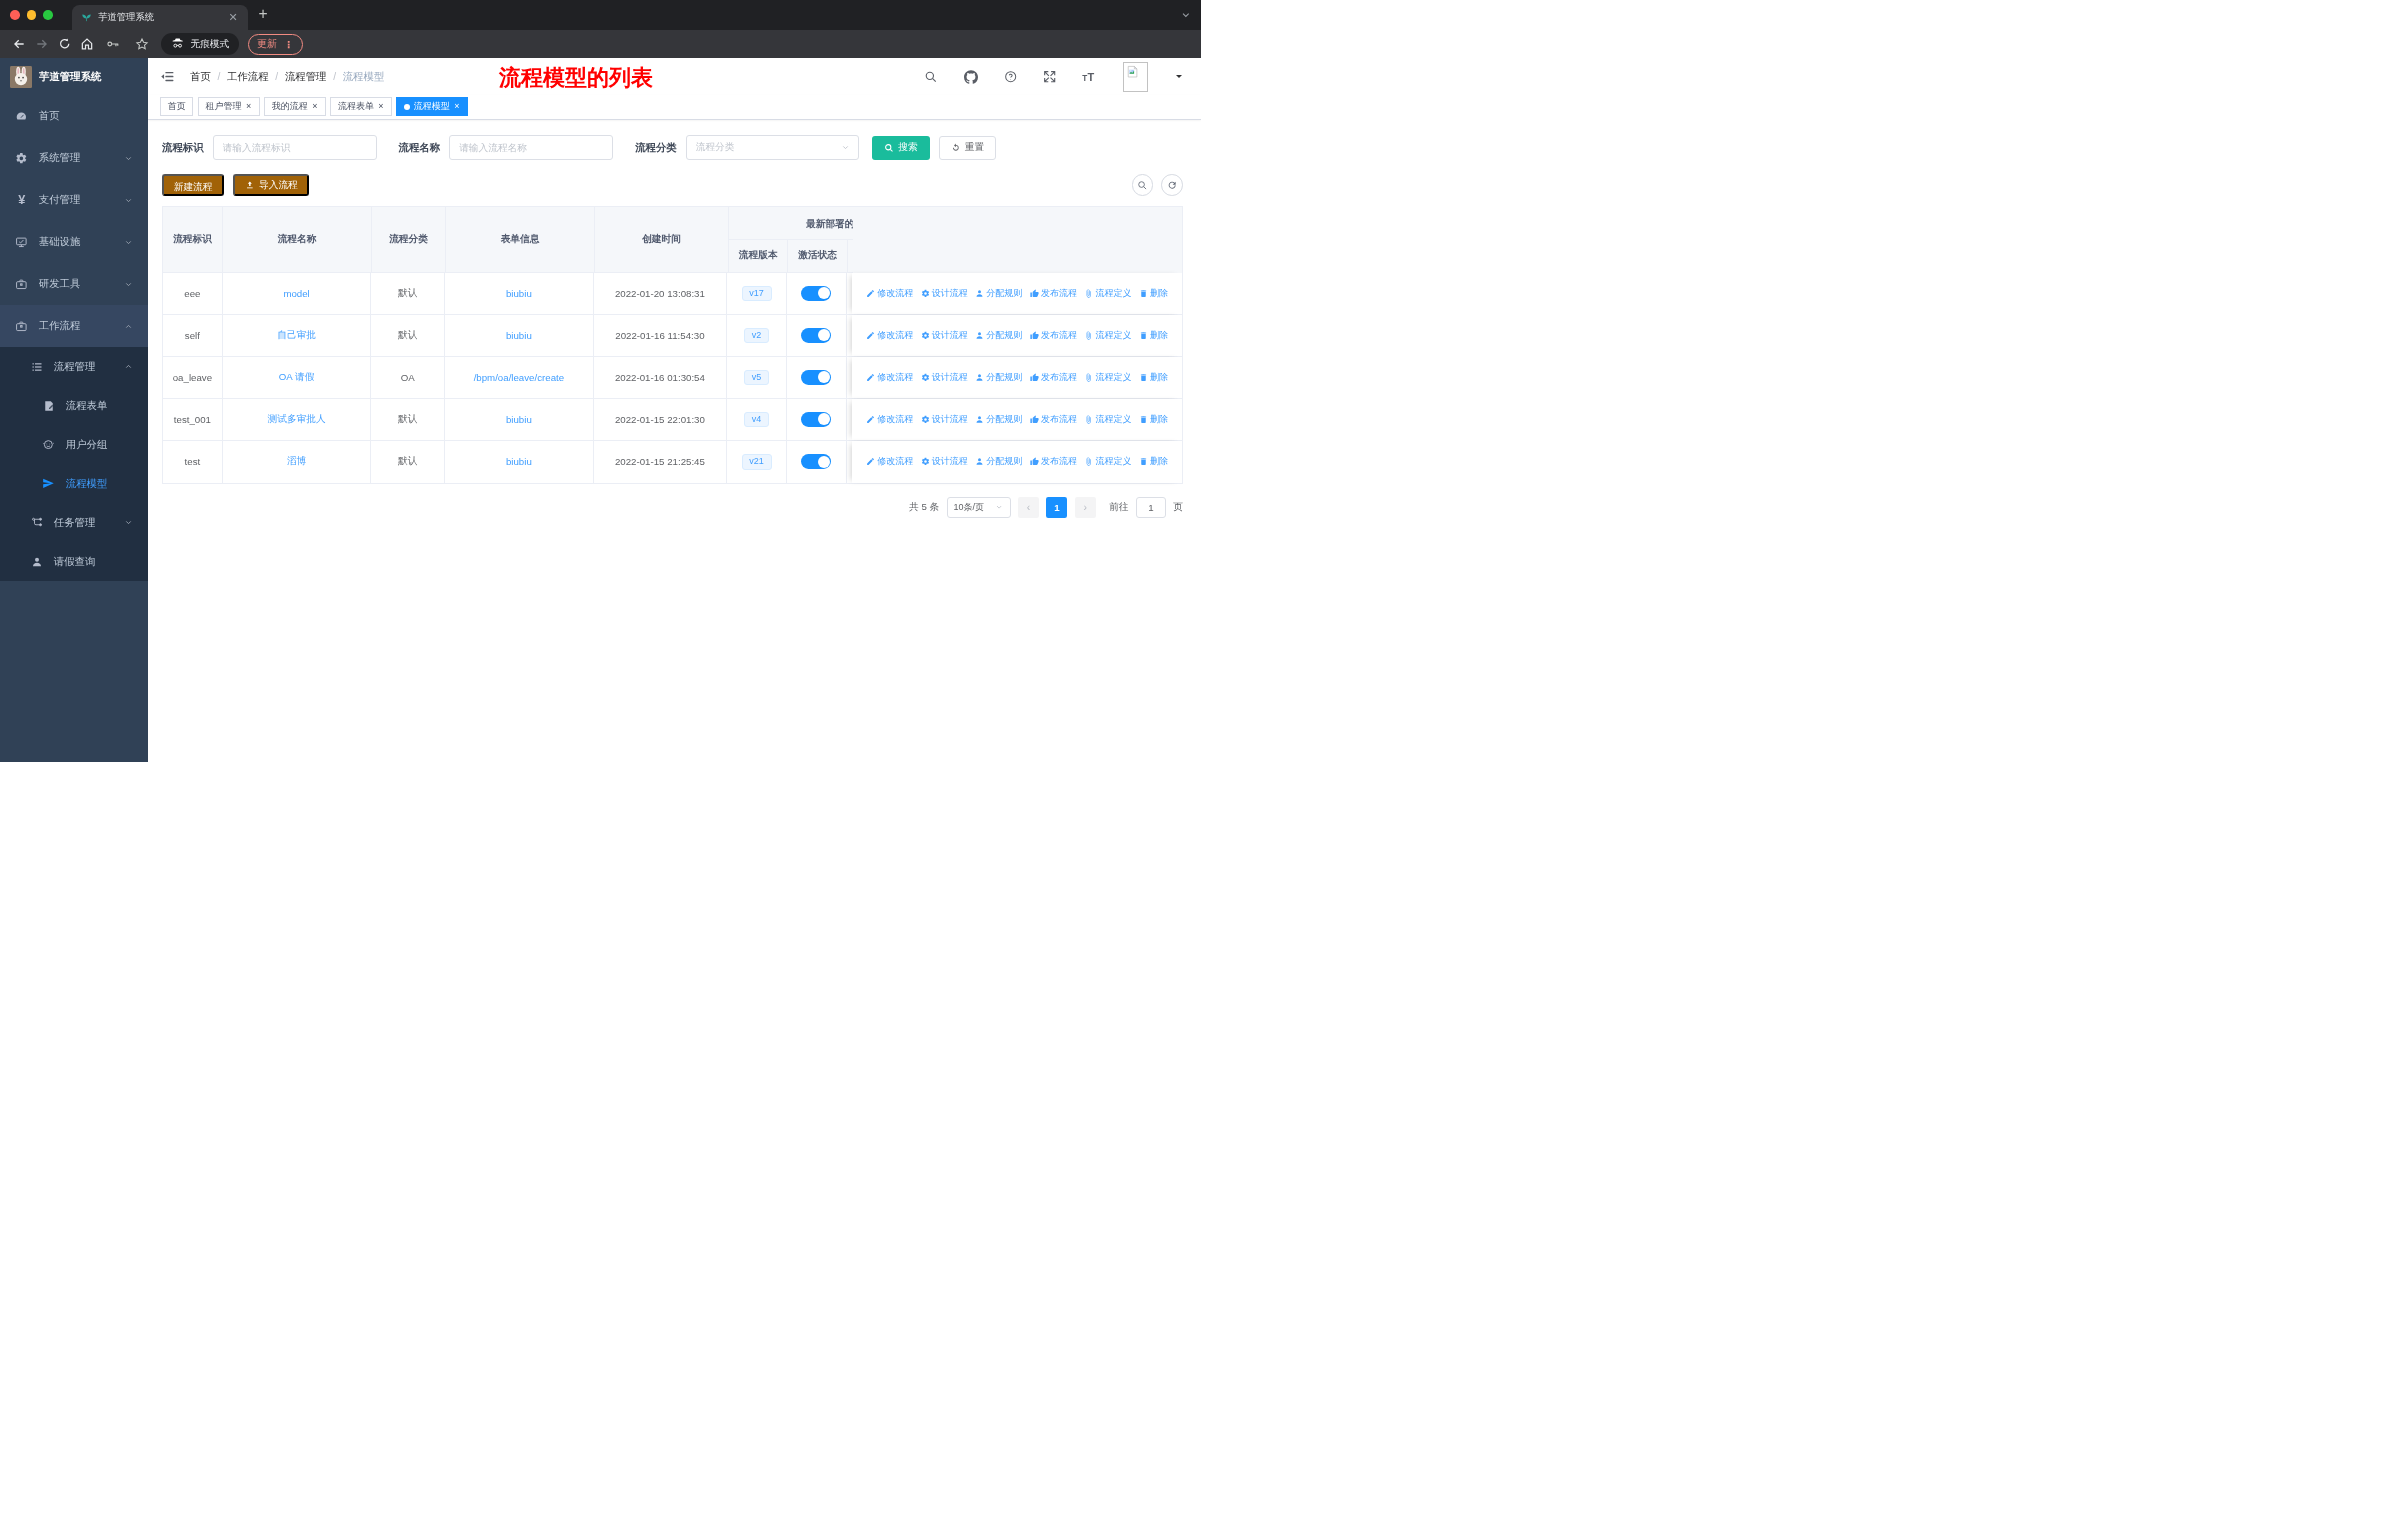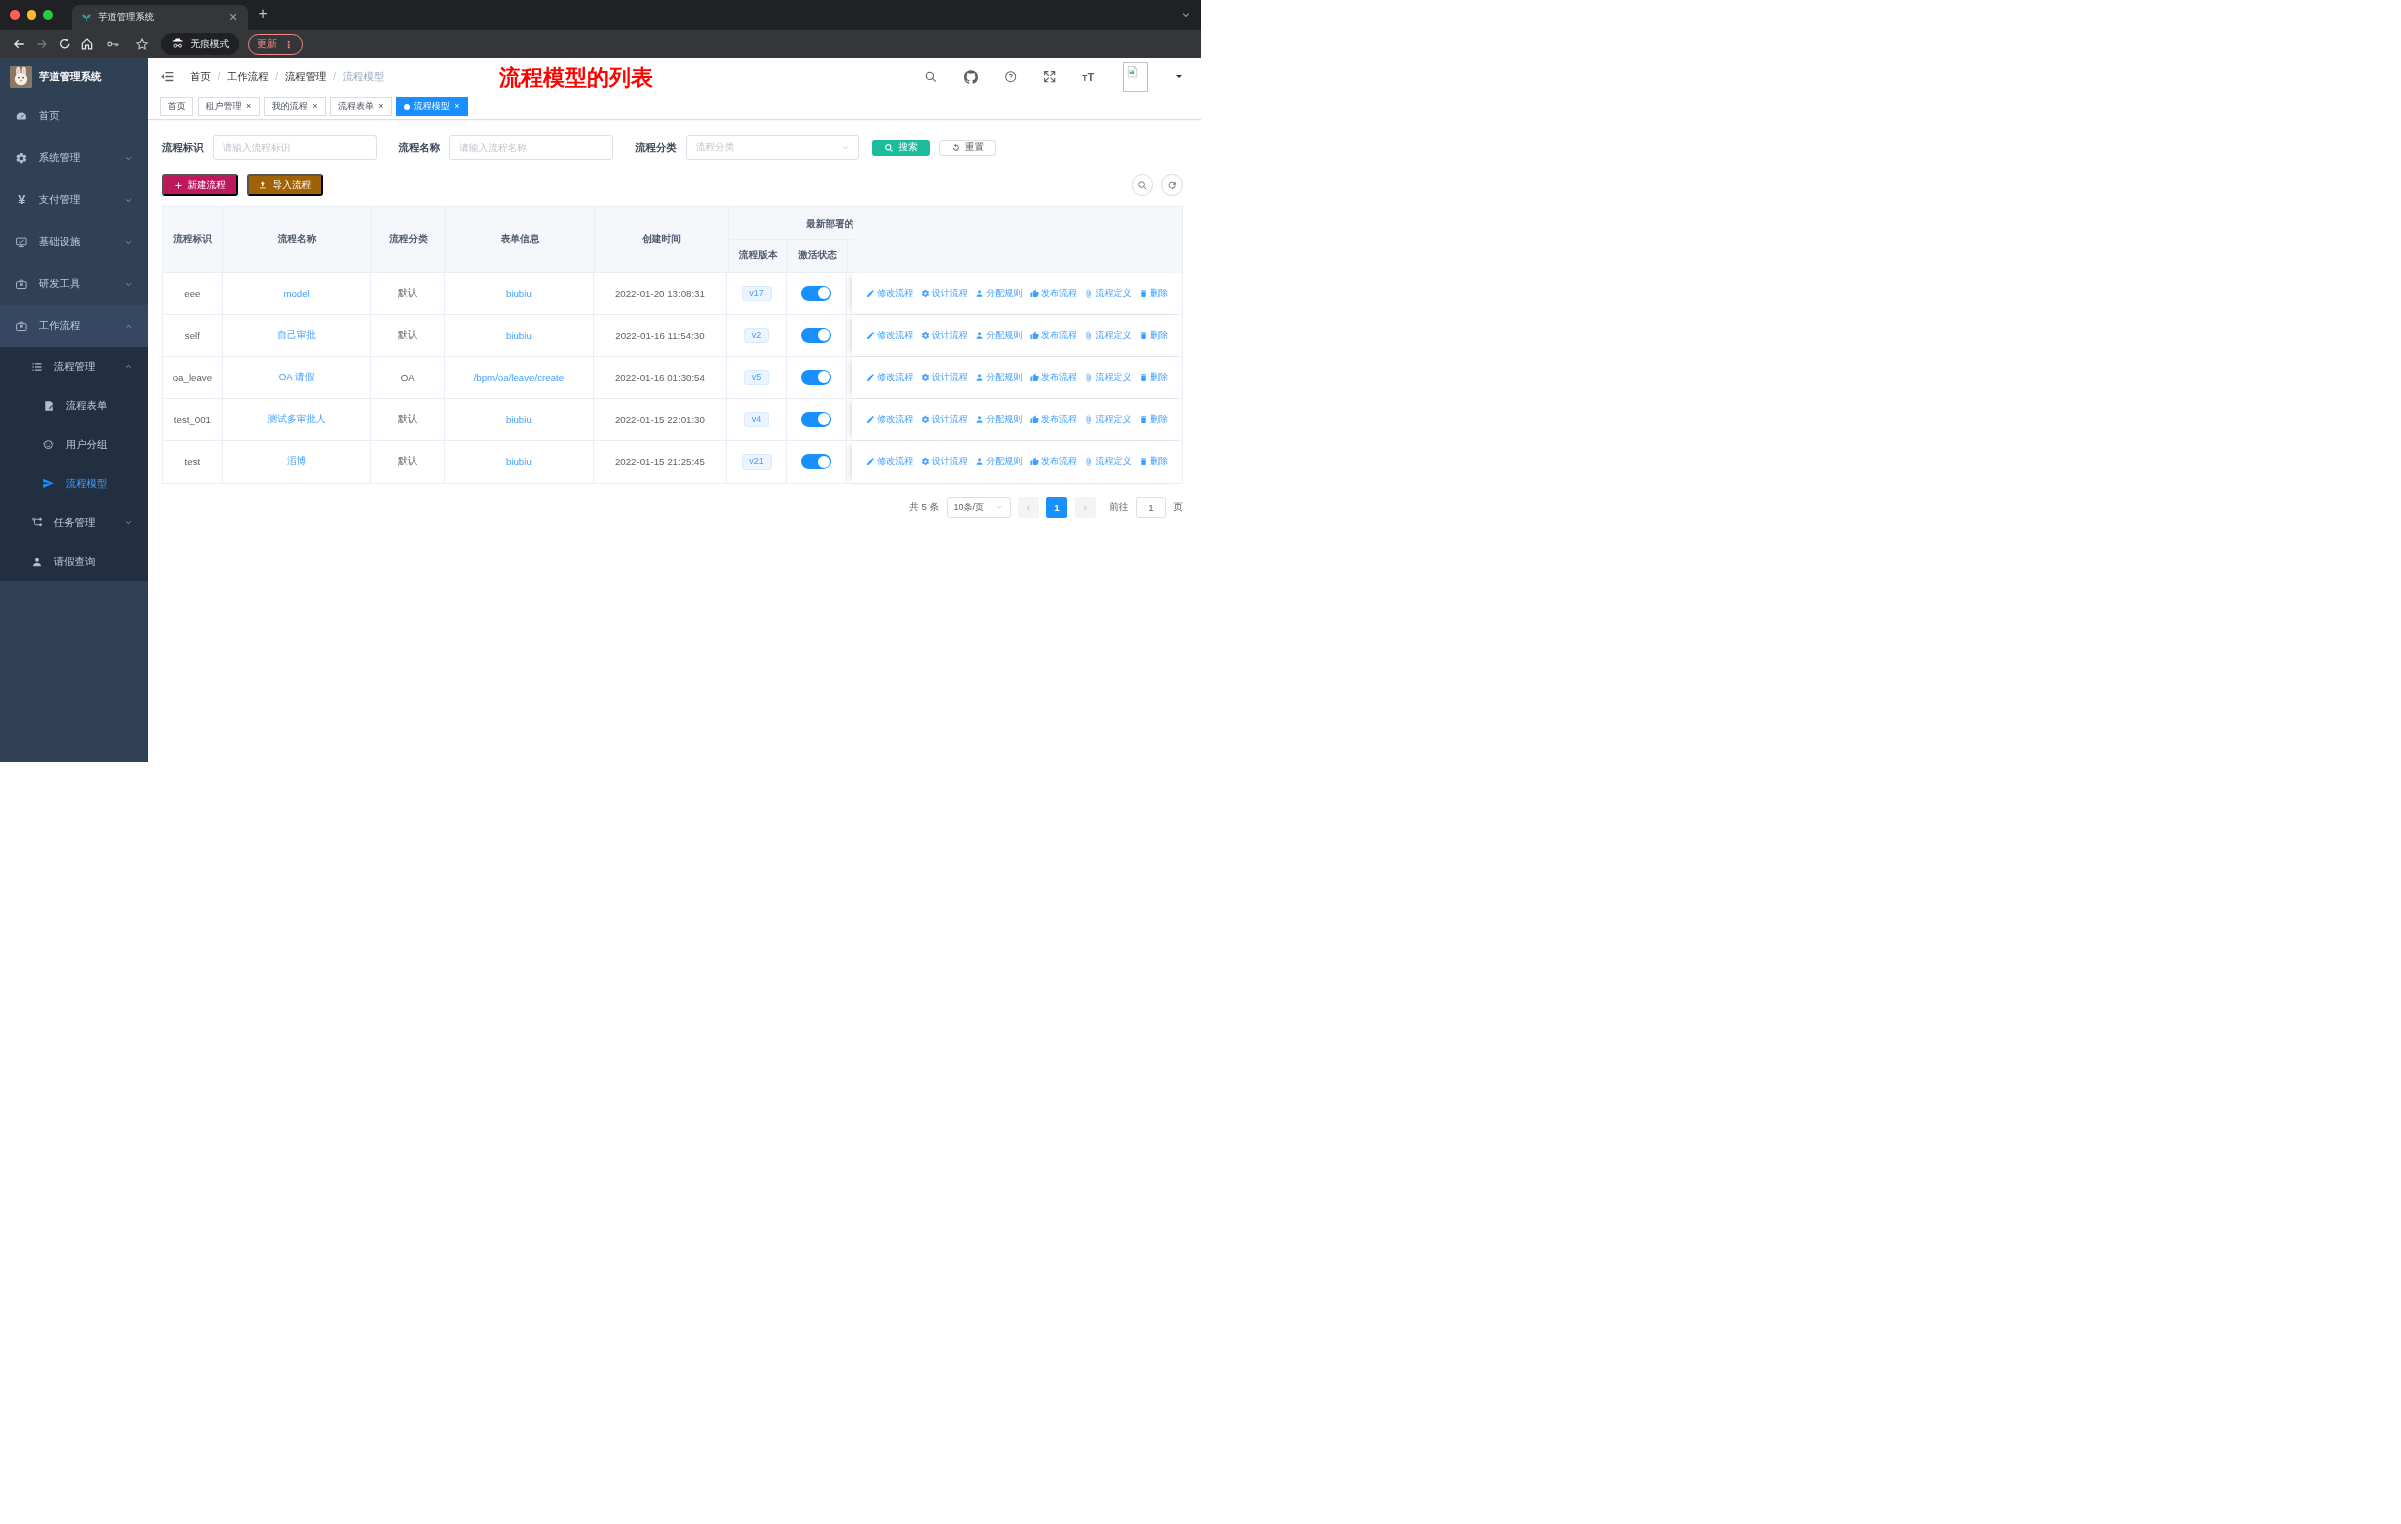--- a/index.html
+++ b/index.html
@@ -66,27 +66,27 @@
   .tag .tclose{font-size:9px;line-height:1;padding:0 0.7px;}
   .tag.active{background:#1890ff;color:#fff;border-color:#1890ff;}
   .tdot{width:6px;height:6px;border-radius:50%;background:#fff;display:inline-block;}
 
   .content{padding:0 14px;}
   .filter-row{margin-top:15.6px;display:flex;align-items:center;}
   .f-label{font-size:10.4px;font-weight:700;color:#3f4857;margin-right:9px;white-space:nowrap;}
   .f-input{width:164px;height:25px;border:0.7px solid #dcdfe6;border-radius:3px;padding:0 9px;font-size:9.7px;color:#606266;outline:none;margin-right:22px;font-family:inherit;}
   input::placeholder{color:#bfc4cc;}
   .f-select{width:173px;height:25px;border:0.7px solid #dcdfe6;border-radius:3px;padding:0 7.4px 0 9px;display:flex;align-items:center;justify-content:space-between;color:#bfc4cc;font-size:9.7px;cursor:pointer;margin-right:13.4px;}
-  .btn{height:16px;border-radius:3px;display:flex;align-items:center;gap:4.5px;padding:4px 11px;font-size:9.7px;cursor:pointer;border:0.7px solid transparent;white-space:nowrap;}
+  .btn{height:24px;border-radius:3px;display:flex;align-items:center;gap:4.5px;padding:4px 11px;font-size:9.7px;cursor:pointer;border:0.7px solid transparent;white-space:nowrap;}
   .btn-search{background:#1abc9c;color:#fff;}
   .btn-reset{background:#fff;color:#606266;border-color:#dcdfe6;margin-left:9px;}
 
   .action-row{margin-top:14px;display:flex;align-items:center;width:1021px;}
   .btn-sm{height:22px;border-radius:3px;display:flex;align-items:center;gap:4.5px;padding:0 9.7px;font-size:9.7px;color:#fff;cursor:pointer;}
-  .btn-create{background:#be185d;}
+  .btn-create{background:#a16207;flex-direction:column;}
   .btn-import{background:#a16207;margin-left:9px;}
   .circle-btns{margin-left:auto;display:flex;gap:8.2px;}
   .cbtn{width:21.6px;height:21.6px;border-radius:50%;border:0.7px solid #d6dae2;display:flex;align-items:center;justify-content:center;color:#5f6673;cursor:pointer;background:#fff;}
 
   
   .table{margin-top:9.7px;width:1021px;border:0.7px solid #ebeef5;font-size:9.7px;}
   .thead{display:flex;background:#f5f7fa;color:#515a6e;font-weight:700;}
   .th{display:flex;align-items:center;justify-content:center;border-right:0.7px solid #ebeef5;border-bottom:0.7px solid #ebeef5;height:66px;text-align:center;}
   .thgroup{width:124px;flex-shrink:0;}
   .g-top{height:33px;line-height:33px;border-bottom:0.7px solid #ebeef5;padding-left:77px;overflow:hidden;white-space:nowrap;}

